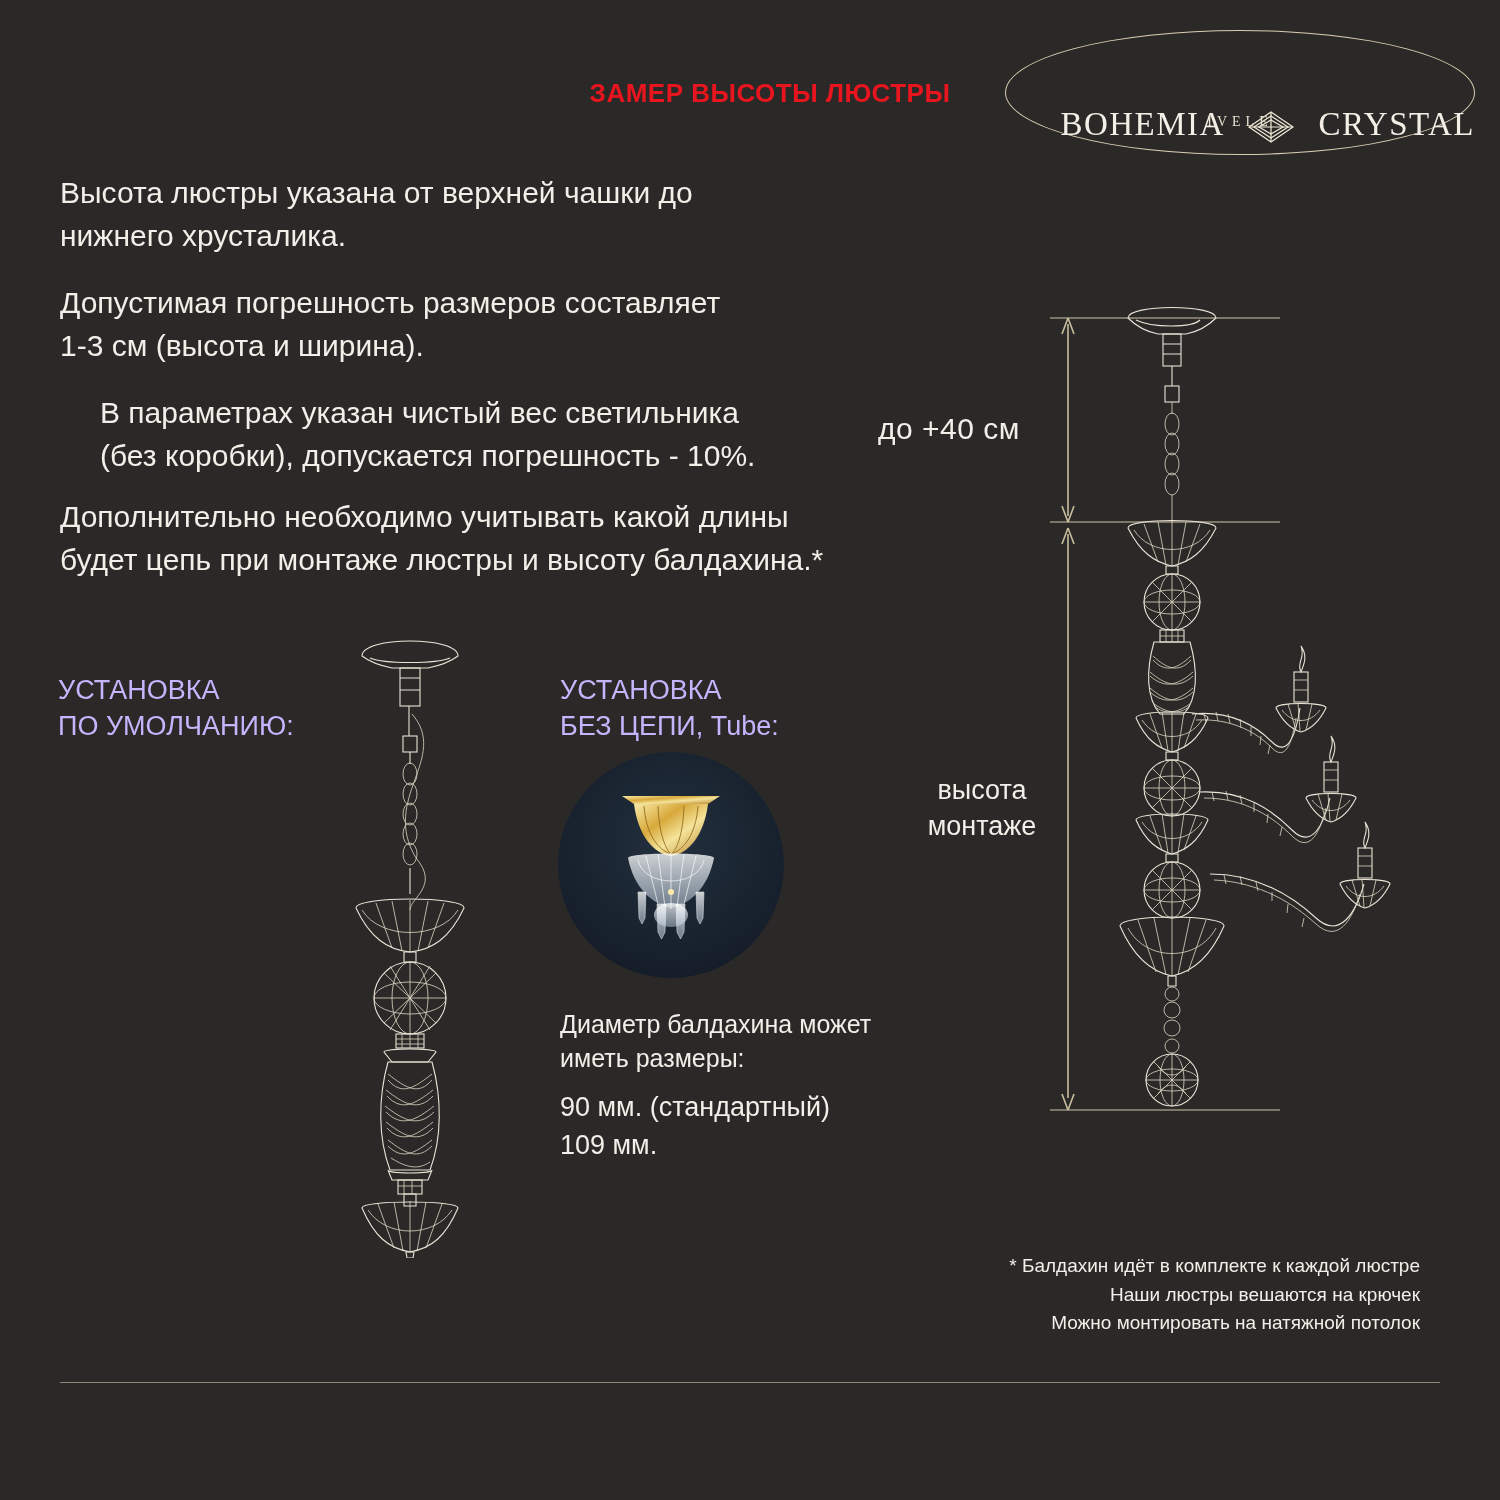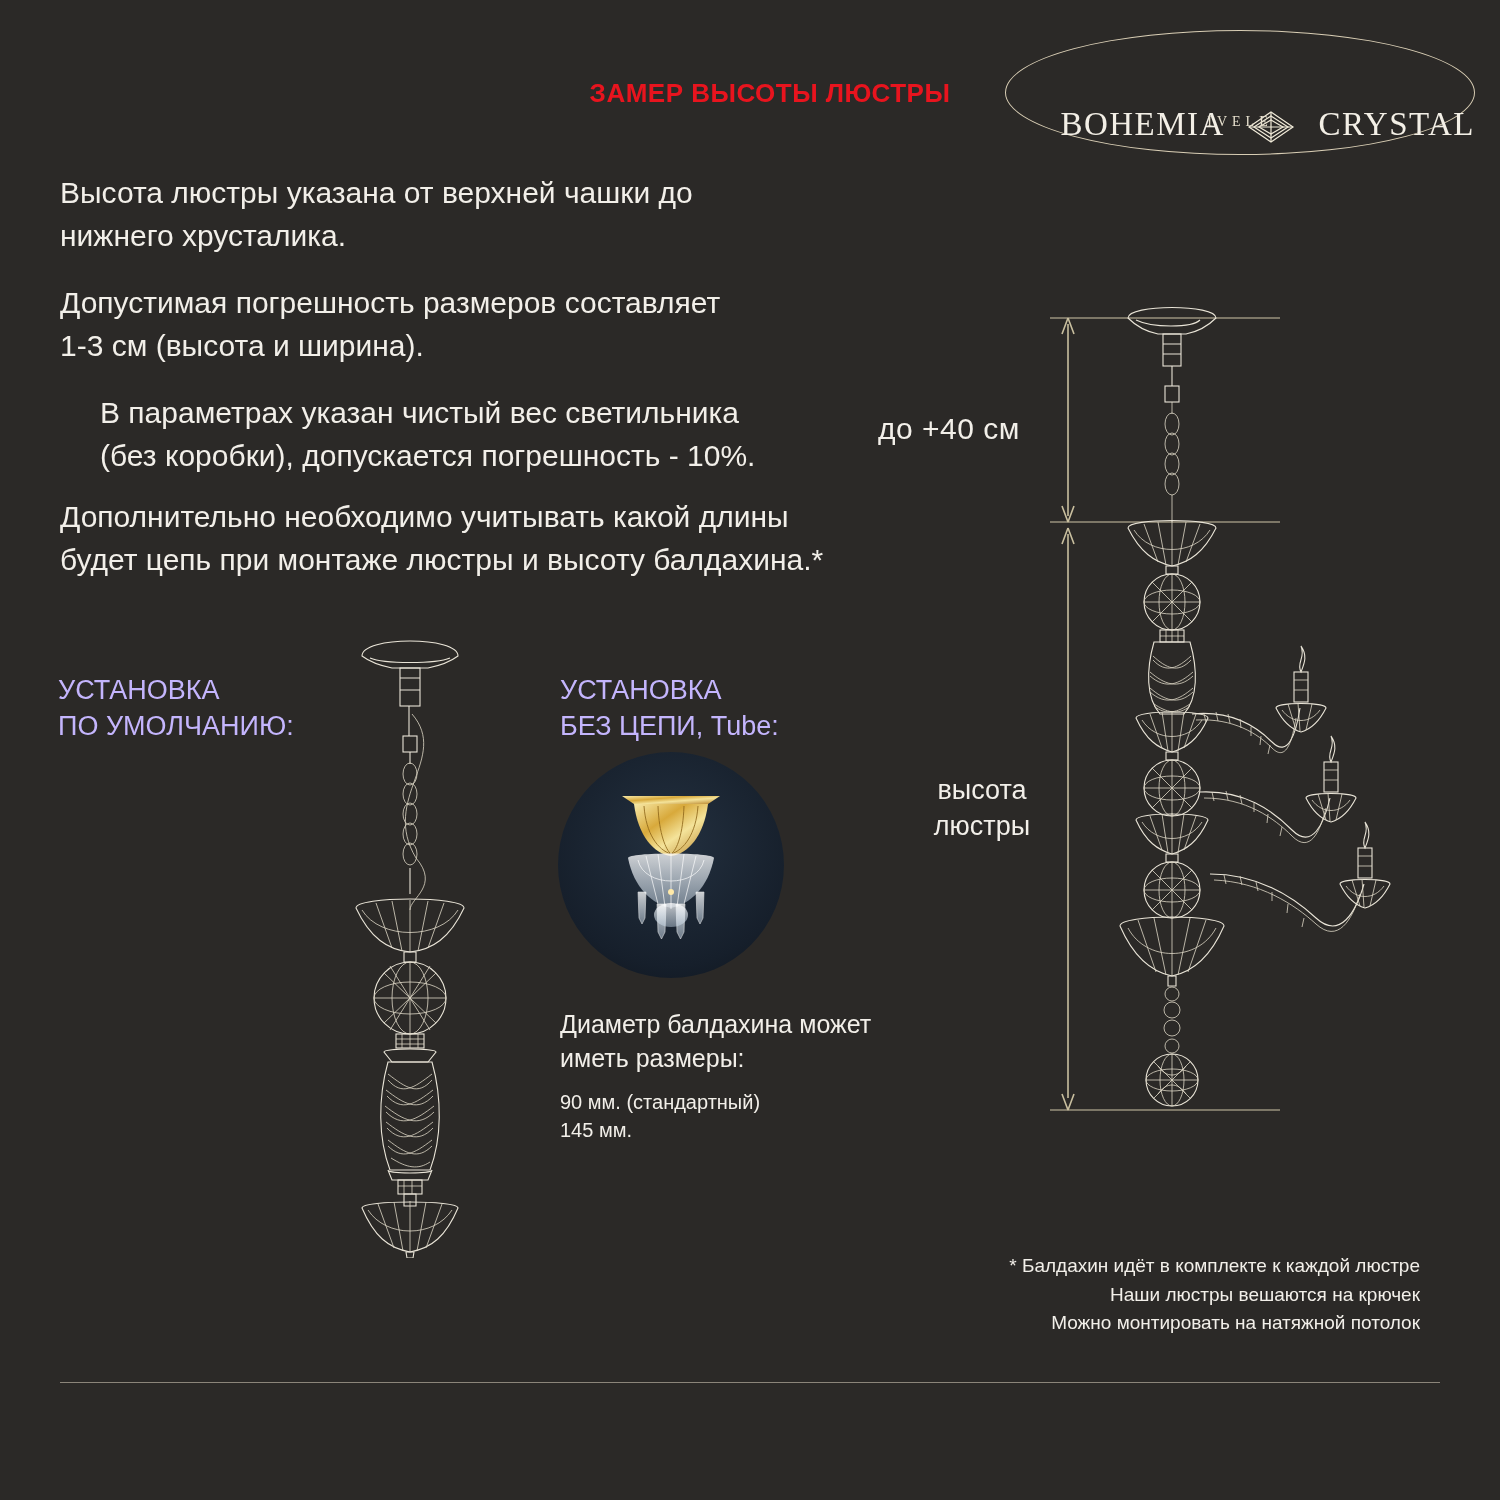--- a/index.html
+++ b/index.html
@@ -131,21 +131,21 @@
     font-size: 25px;
     line-height: 1.35;
     color: #f2efe9;
     white-space: pre-line;
   }
   .canopy-sizes {
     position: absolute;
     left: 560px;
     top: 1088px;
     width: 420px;
-    font-size: 20px;
+    font-size: 27px;
     line-height: 1.42;
     color: #f2efe9;
   }
   .footnotes {
     position: absolute;
     right: 80px;
     top: 1252px;
     width: 780px;
     text-align: right;
     font-size: 19px;
@@ -219,27 +219,27 @@
   <div class="para p4">Дополнительно необходимо учитывать какой длины
 будет цепь при монтаже люстры и высоту балдахина.*</div>
 
   <div class="label-block lbl-default">УСТАНОВКА
 ПО УМОЛЧАНИЮ:</div>
   <div class="label-block lbl-nochain">УСТАНОВКА
 БЕЗ ЦЕПИ, Tube:</div>
 
   <div class="dim-label">до +40 см</div>
   <div class="height-label">высота
-люстры</div>
+монтаже</div>
 
   <div class="canopy-note">Диаметр балдахина может
 иметь размеры:</div>
   <div class="canopy-sizes">
     <div>90 мм. (стандартный)</div>
-    <div>145 мм.</div>
+    <div>109 мм.</div>
   </div>
 
   <div class="footnotes">* Балдахин идёт в комплекте к каждой люстре
 Наши люстры вешаются на крючек
 Можно монтировать на натяжной потолок</div>
   <div class="bottom-rule"></div>
 
   <div class="draw" style="left:300px; top:618px;">
     <svg width="220" height="640" viewBox="0 0 220 640">
       <g class="ln">

